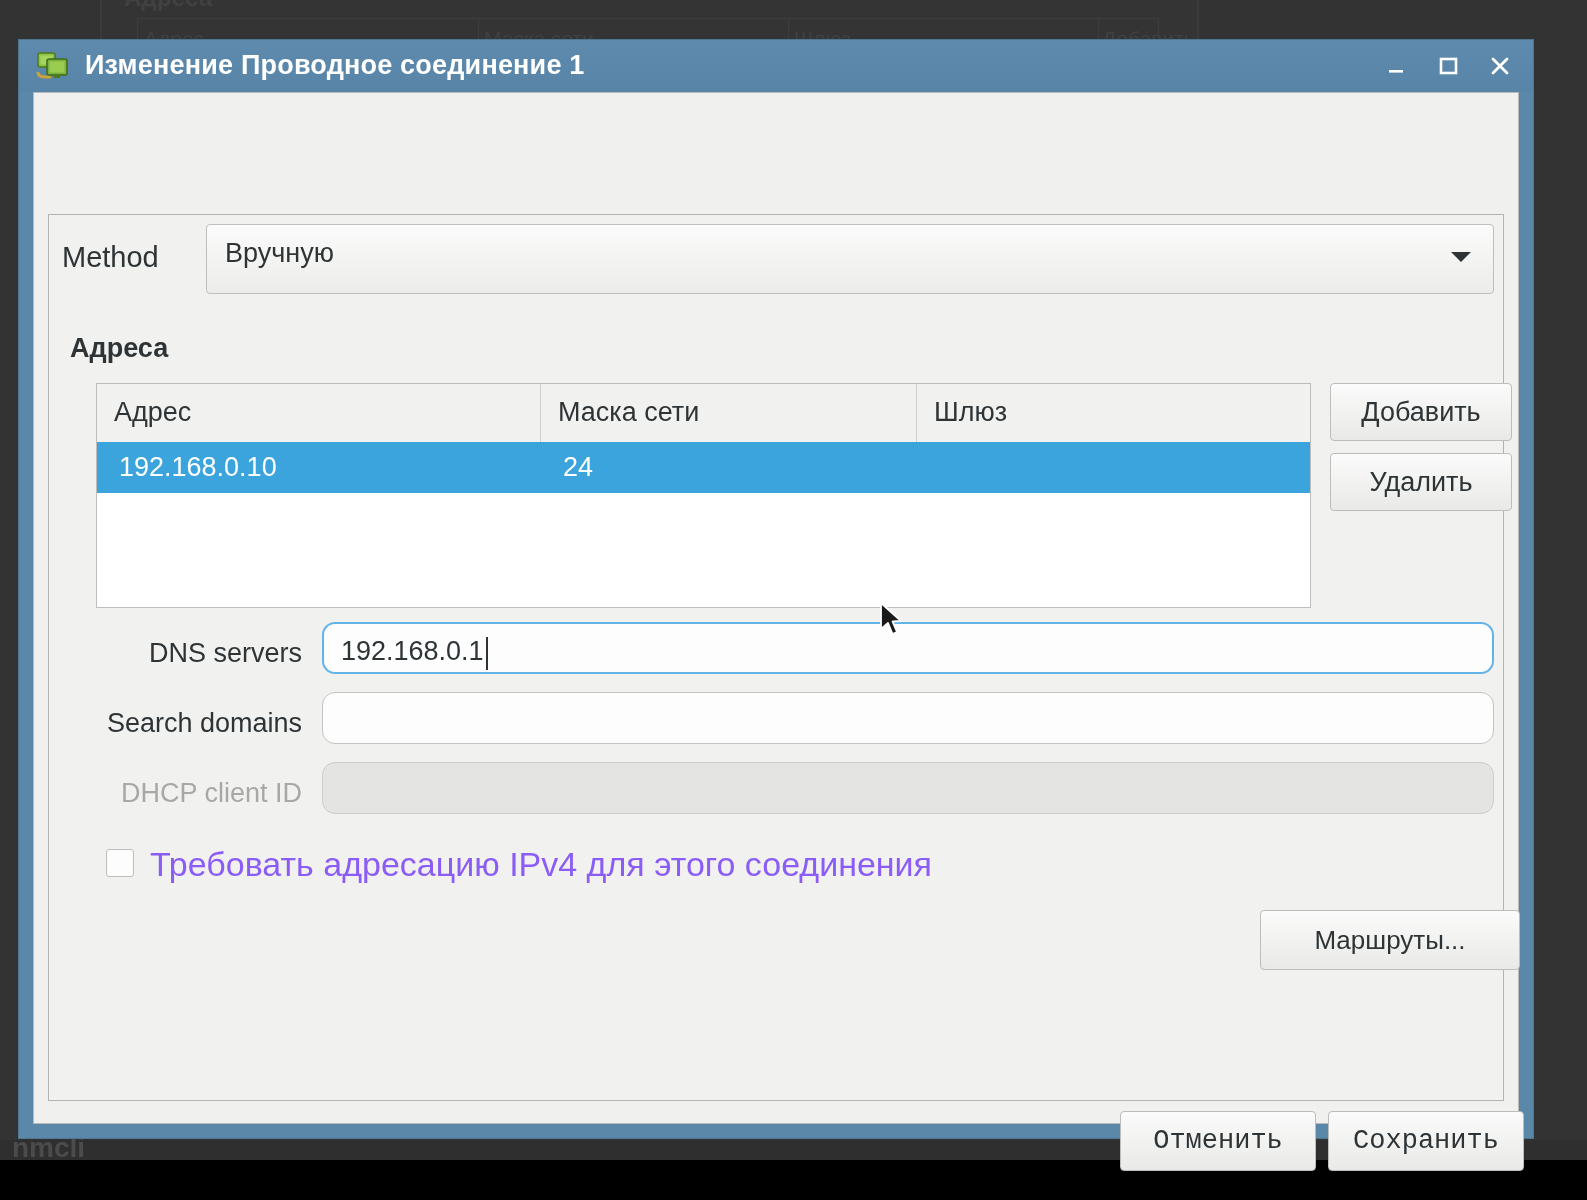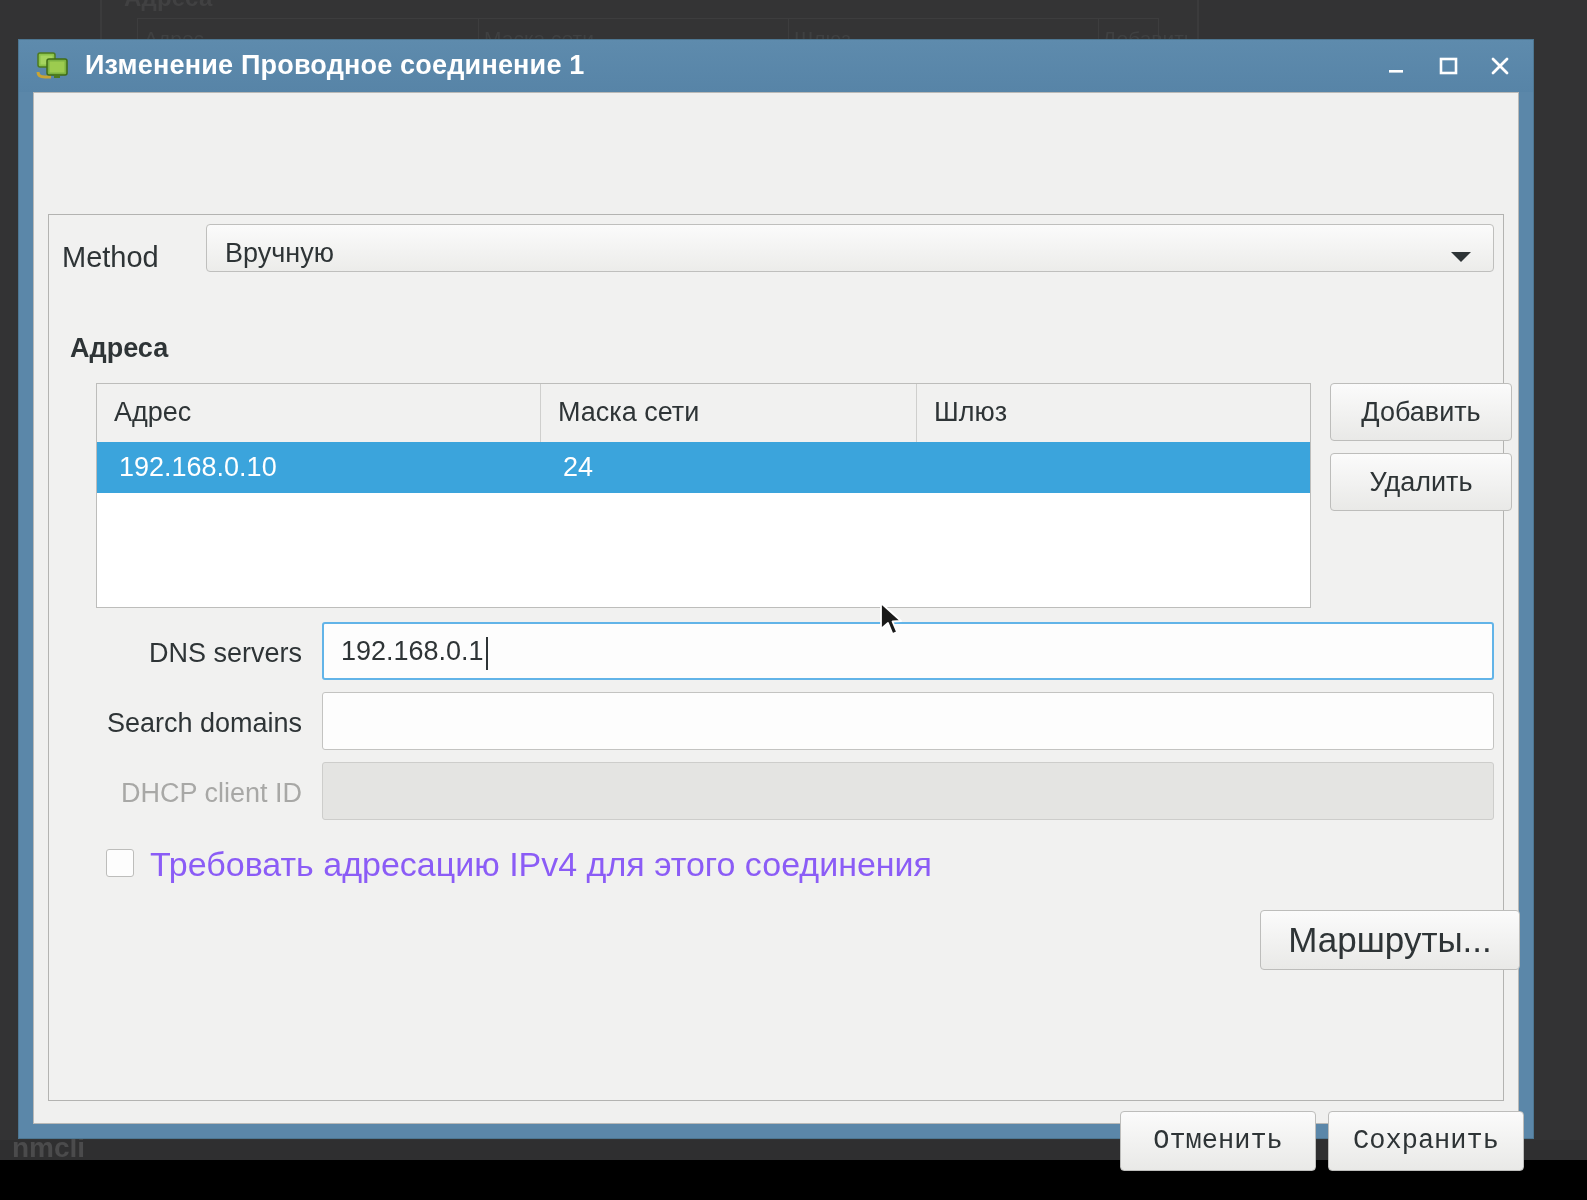--- a/index.html
+++ b/index.html
@@ -100,21 +100,21 @@
     color:#2e3436;
   }
   #tabpanel{
     position:absolute;left:14px;top:121px;right:14px;height:887px;
     background:#f1f1f0;border:1px solid #b3b3b1;box-sizing:border-box;
   }
 
   
   #method-label{position:absolute;left:28px;top:148px;font-size:29px;color:#2e3436;}
   #method-combo{
-    position:absolute;left:172px;top:131px;right:24px;height:48px;
+    position:absolute;left:172px;top:131px;right:24px;height:70px;
     background:linear-gradient(to bottom,#fbfbfb 0%,#ececea 100%);
     border:1px solid #bfbfbd;border-radius:4px;box-sizing:border-box;padding-left:36px;
   }
   #method-combo .val{position:absolute;left:18px;top:13px;font-size:27px;color:#2e3436;}
   #method-arrow{position:absolute;right:20px;top:25px;}
 
   
   #addr-heading{position:absolute;left:36px;top:240px;font-size:27px;font-weight:700;color:#2e3436;}
   #addr-table{
     position:absolute;left:62px;top:290px;width:1215px;height:225px;
@@ -140,22 +140,22 @@
     background:linear-gradient(to bottom,#fbfbfb 0%,#e9e9e7 100%);
     border:1px solid #bdbdbb;border-radius:4px;box-sizing:border-box;
     font-size:27px;color:#2e3436;text-align:center;line-height:56px;cursor:default;
   }
   #btn-add{left:1296px;top:290px;}
   #btn-del{left:1296px;top:360px;}
 
   
   .frow-label{position:absolute;font-size:27px;color:#2e3436;text-align:right;}
   .frow-input{
-    position:absolute;left:288px;right:24px;height:58px;
-    background:#fdfdfd;border:1px solid #c3c3c1;border-radius:3px;box-sizing:border-box;
+    position:absolute;left:288px;right:24px;height:52px;
+    background:#fdfdfd;border:1px solid #c3c3c1;border-radius:13px;box-sizing:border-box;
   }
   .frow-input span{position:absolute;left:17px;top:12px;font-size:27px;color:#2e3436;}
   #dns-input{border:2px solid #62b4e8;top:529px;}
   #dns-label{left:0;width:268px;top:545px;}
   #caret{
     position:absolute;top:13px;width:2px;height:33px;background:#2e3436;
   }
   #search-input{top:599px;}
   #search-label{left:0;width:268px;top:615px;}
   #dhcp-input{
@@ -168,21 +168,21 @@
   #cb-box{
     position:absolute;left:0;top:4px;width:28px;height:28px;
     background:#fdfdfd;border:1px solid #bdbdbb;border-radius:3px;box-sizing:border-box;
   }
   #cb-label{position:absolute;left:44px;top:0;font-size:34px;color:#8b5cf6;white-space:nowrap;}
 
   #btn-routes{
     position:absolute;left:1226px;top:817px;width:260px;height:60px;
     background:linear-gradient(to bottom,#fbfbfb 0%,#e9e9e7 100%);
     border:1px solid #bdbdbb;border-radius:4px;box-sizing:border-box;
-    font-size:35px;color:#2e3436;text-align:center;line-height:58px;cursor:default;
+    font-size:26px;color:#2e3436;text-align:center;line-height:58px;cursor:default;
   }
 
   
   .actbtn{
     position:absolute;top:1018px;height:60px;
     background:linear-gradient(to bottom,#fbfbfb 0%,#e9e9e7 100%);
     border:1px solid #bdbdbb;border-radius:4px;box-sizing:border-box;
     font-size:27px;color:#2e3436;text-align:center;line-height:58px;cursor:default;font-family:Liberation Mono, monospace;
   }
   #btn-cancel{left:1086px;width:196px;}

